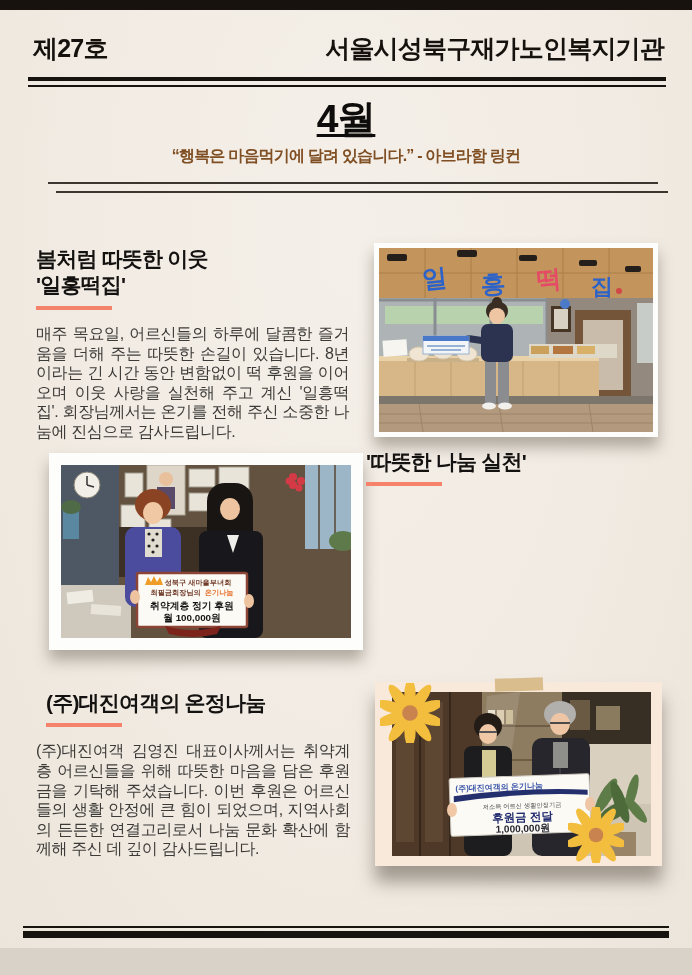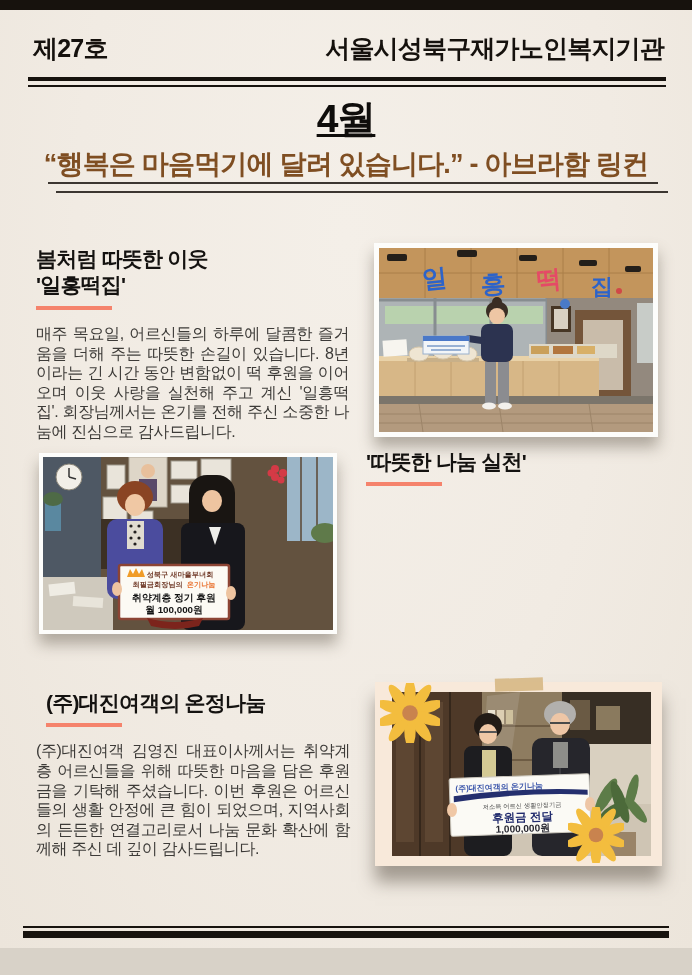--- a/index.html
+++ b/index.html
@@ -10,36 +10,36 @@
   }
   .abs{position:absolute;}
   
   .top-bar{left:0;top:0;width:692px;height:10px;background:#17120d;}
   .masthead{left:33px;right:28px;top:32px;display:flex;justify-content:space-between;align-items:flex-end;
     font-size:25px;font-weight:800;letter-spacing:-0.8px;color:#15110d;}
   .rule{background:#17130e;}
   .rule-thick-top{left:28px;top:77px;width:638px;height:4px;}
   .rule-thin-top{left:28px;top:85px;width:638px;height:2px;}
   .month-title{left:0;top:92px;width:692px;text-align:center;font-size:39px;font-weight:900;letter-spacing:-1px;color:#0f0d0b;text-decoration:underline;}
-  .quote{left:0;top:146px;width:692px;text-align:center;font-size:27px;font-weight:800;letter-spacing:-0.8px;color:#7f4e22;}
+  .quote{left:0;top:146px;width:692px;text-align:center;font-size:16px;font-weight:800;letter-spacing:-0.8px;color:#7f4e22;}
   .quote-rule1{left:48px;top:182px;width:610px;height:2px;background:#3c3631;}
   .quote-rule2{left:56px;top:191px;width:612px;height:2px;background:#3c3631;}
   
   .sec-title{font-size:21px;font-weight:800;line-height:1.26;letter-spacing:-0.8px;color:#141210;}
   .accent{width:76px;height:4px;background:#f5836c;margin-top:7px;}
   .body-text{font-size:16px;line-height:19.6px;letter-spacing:-0.4px;color:#3d3b38;
     text-align:justify;word-break:break-all;margin-top:14px;}
   .col-s1{left:36px;top:246px;width:313px;}
   .col-s2{left:366px;top:449px;width:300px;}
   .col-s3{left:36px;top:690px;width:314px;}
   .s3-indent{margin-left:10px;}
   
   .photo-frame{background:#fdfdfb;box-shadow:0 10px 14px rgba(96,86,74,.45);}
   .photo1{left:374px;top:243px;padding:5px;}
-  .photo2{left:39px;top:453px;padding:4px;}
+  .photo2{left:49px;top:453px;padding:12px;}
   .photo3-frame{left:375px;top:682px;width:287px;height:184px;background:#f8e9da;
     box-shadow:0 16px 16px rgba(86,76,64,.5);}
   .photo3-inner{position:absolute;left:17px;top:10px;}
   .tape{position:absolute;left:50%;top:-4px;width:48px;height:13px;background:#d7b887;opacity:.92;
     transform:translateX(-50%) rotate(-2deg);}
   .flower{position:absolute;}
   svg{display:block;}
   svg text{font-family:"Liberation Sans", sans-serif;}
   
   .rule-thin-bot{left:23px;top:926px;width:646px;height:2px;}

